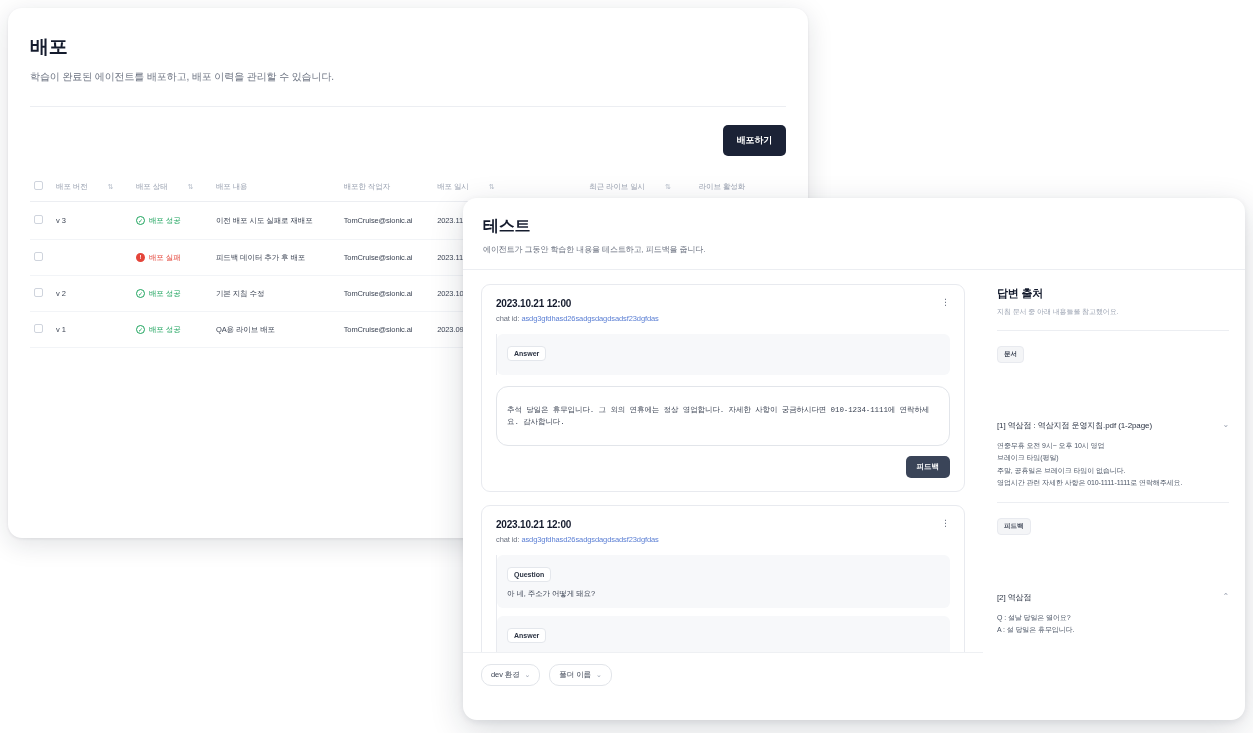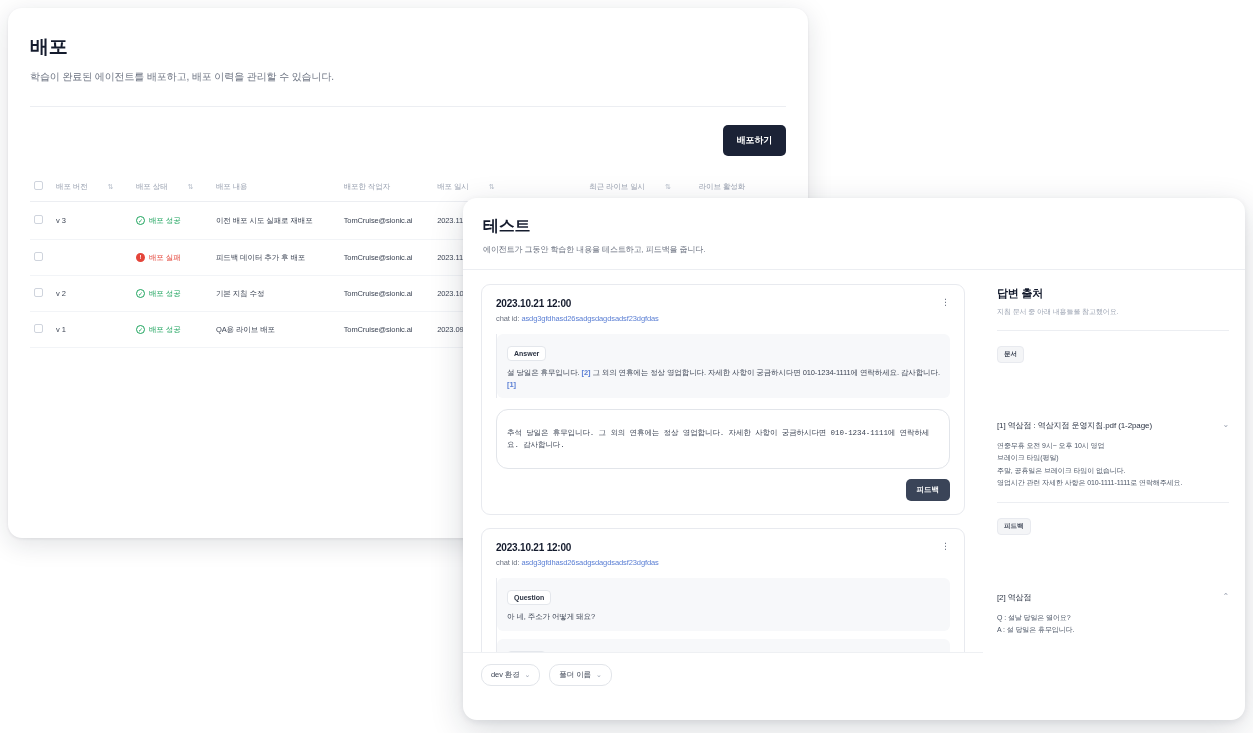--- a/index.html
+++ b/index.html
@@ -306,26 +306,20 @@
                 <span>chat id:</span>
                 <span class="cid">asdg3gfdhasd26sadgsdagdsadsf23dgfdas</span>
               </div>
             </div>
             <div class="cc-kebab">⋮</div>
           </div>
 
           <div class="qa-wrap">
             <div class="qa-block">
               <div class="qa-label">Answer</div>
-              <div class="qa-text">
-                <span>설 당일은 휴무입니다.</span>
-                <span class="cite">[2]</span>
-                <span> 그 외의 연휴에는 정상 영업합니다. 자세한 사항이 궁금하시다면 010-1234-1111에 연락하세요. 감사합니다.</span>
-                <span class="cite">[1]</span>
-              </div>
             </div>
           </div>
 
           <div class="fb-area">추석 당일은 휴무입니다. 그 외의 연휴에는 정상 영업합니다. 자세한 사항이 궁금하시다면 010-1234-1111에 연락하세요. 감사합니다.</div>
           <div class="fb-row">
             <button class="btn-fb">피드백</button>
           </div>
         </div>
 
         <div class="chat-card">

